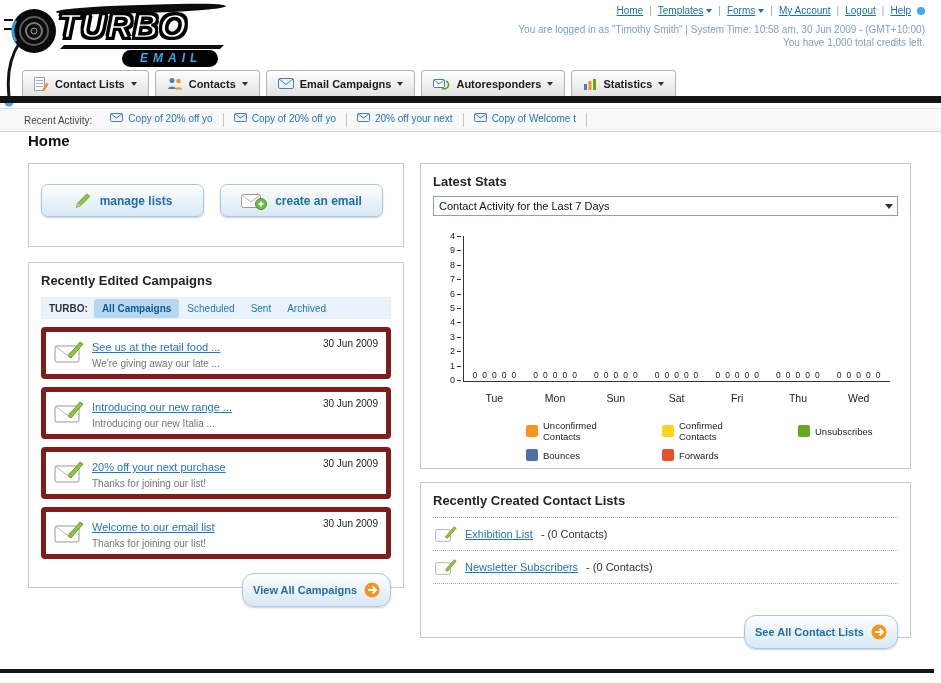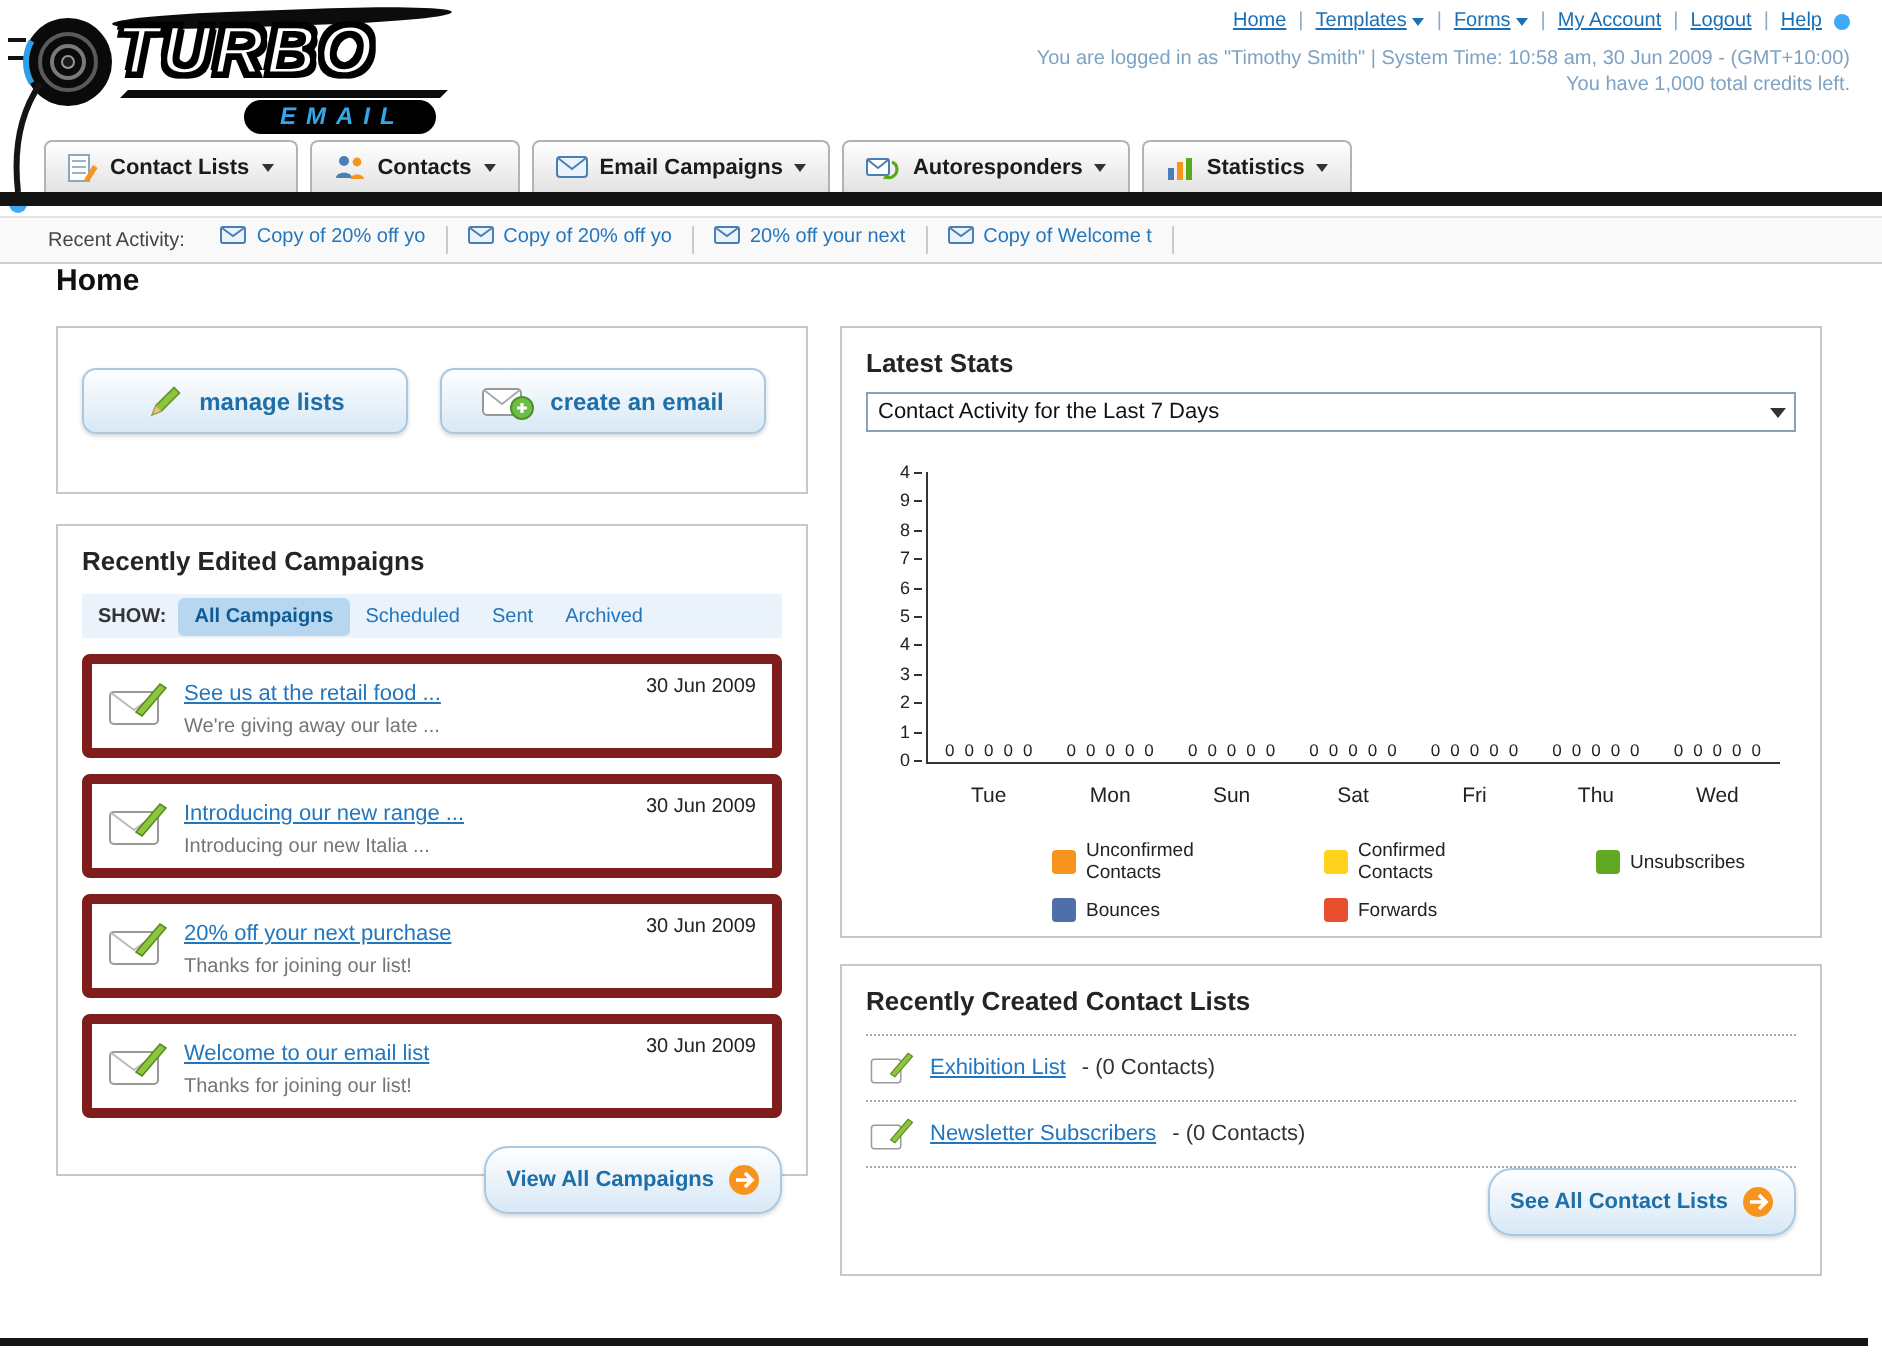--- a/index.html
+++ b/index.html
@@ -82,21 +82,21 @@
   .legend { margin-top:12px; margin-left:56px; width:410px; display:flex; flex-wrap:wrap; row-gap:7px; }
   .legend-item { width:136px; display:flex; align-items:center; gap:5px; font-size:9.5px; color:#222;padding-left:37px; }
   .swatch { width:12px; height:12px; border-radius:2px; flex:0 0 12px; }
 
   
   .cl-panel { top:482px; left:420px; width:491px; height:156px; }
   .dotted { border-bottom:1px dotted #a8a8a8; margin-top:9px; }
   .cl-item { display:flex; align-items:center; gap:8px; padding:7px 2px; border-bottom:1px dotted #a8a8a8; font-size:11px; }
   .cl-name { color:#2176BD; text-decoration:underline; cursor:pointer; }
   .cl-suffix { color:#333; }
-  .see-all-row { display:flex; justify-content:flex-end; margin-top:0;align-items:flex-end; }
+  .see-all-row { display:flex; justify-content:flex-end; margin-top:31px;align-items:flex-end; }
 
   .bottom-bar { position:absolute; left:0; top:669px; width:934px; height:4px; background:#141414; }
 </style>
 </head>
 <body>
 
 <div class="page">
 
   <header class="header">
     <div class="logo">
@@ -253,21 +253,21 @@
           <path d="M20 9.5 V14.5 M17.5 12 H22.5" stroke="#fff" stroke-width="1.6"></path>
         </svg>
         <span>create an email</span>
       </button>
     </div>
   </section>
 
   <section class="panel camp-panel">
     <h2 class="panel-title">Recently Edited Campaigns</h2>
     <div class="filter-bar">
-      <span class="show-label">SHOW:</span>
+      <span class="show-label">TURBO:</span>
       <span class="filter active">All Campaigns</span>
       <span class="filter">Scheduled</span>
       <span class="filter">Sent</span>
       <span class="filter">Archived</span>
     </div>
 
     <div class="camp-item">
       <span class="camp-icon">
         <svg width="30" height="24" viewBox="0 0 30 24">
             <rect x="1" y="6" width="24" height="16" rx="2" fill="#fff" stroke="#999"></rect>

